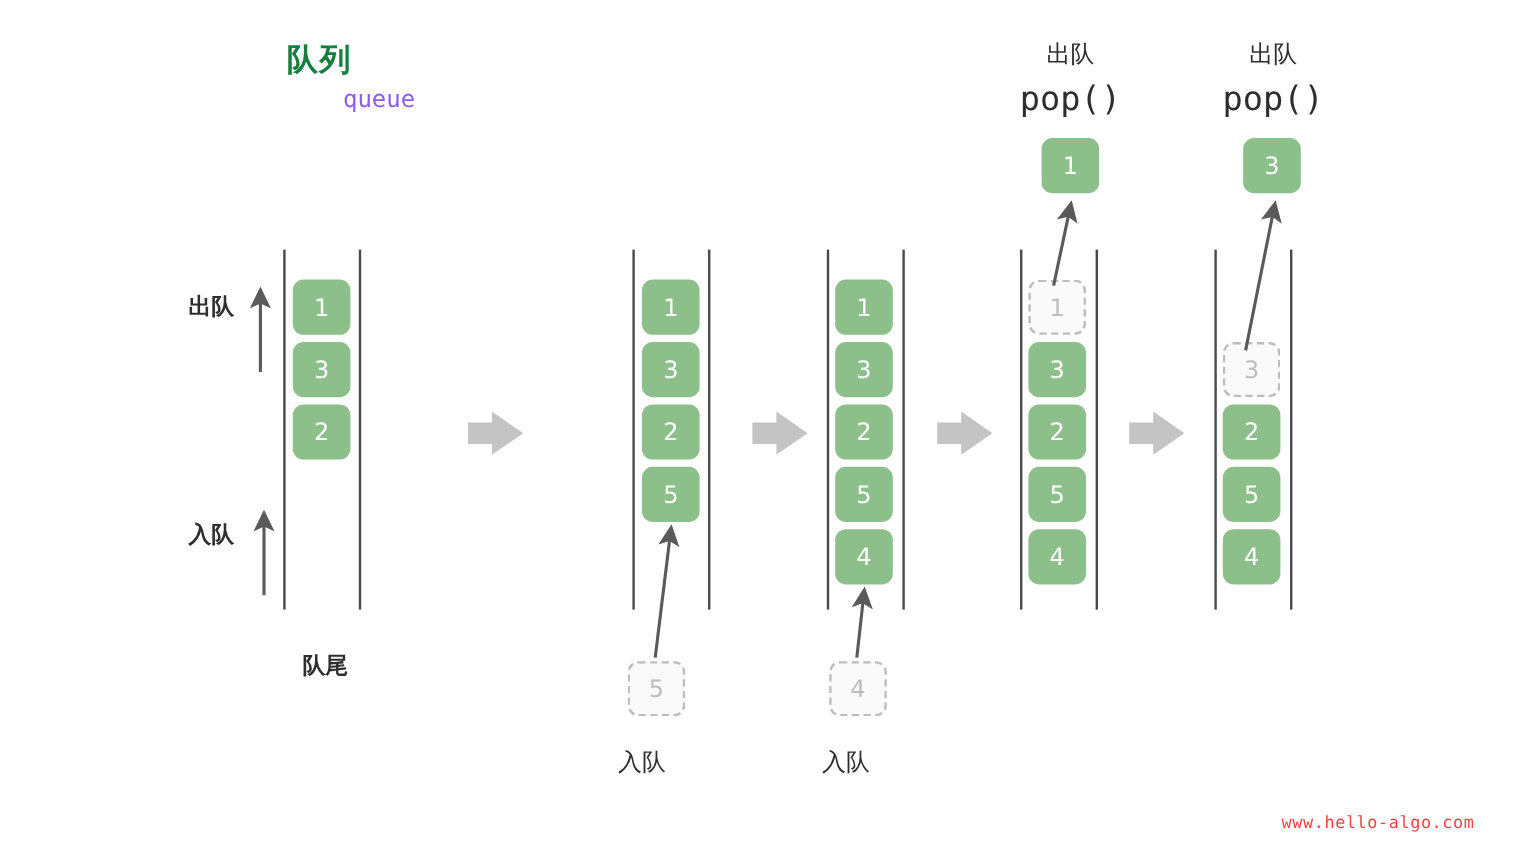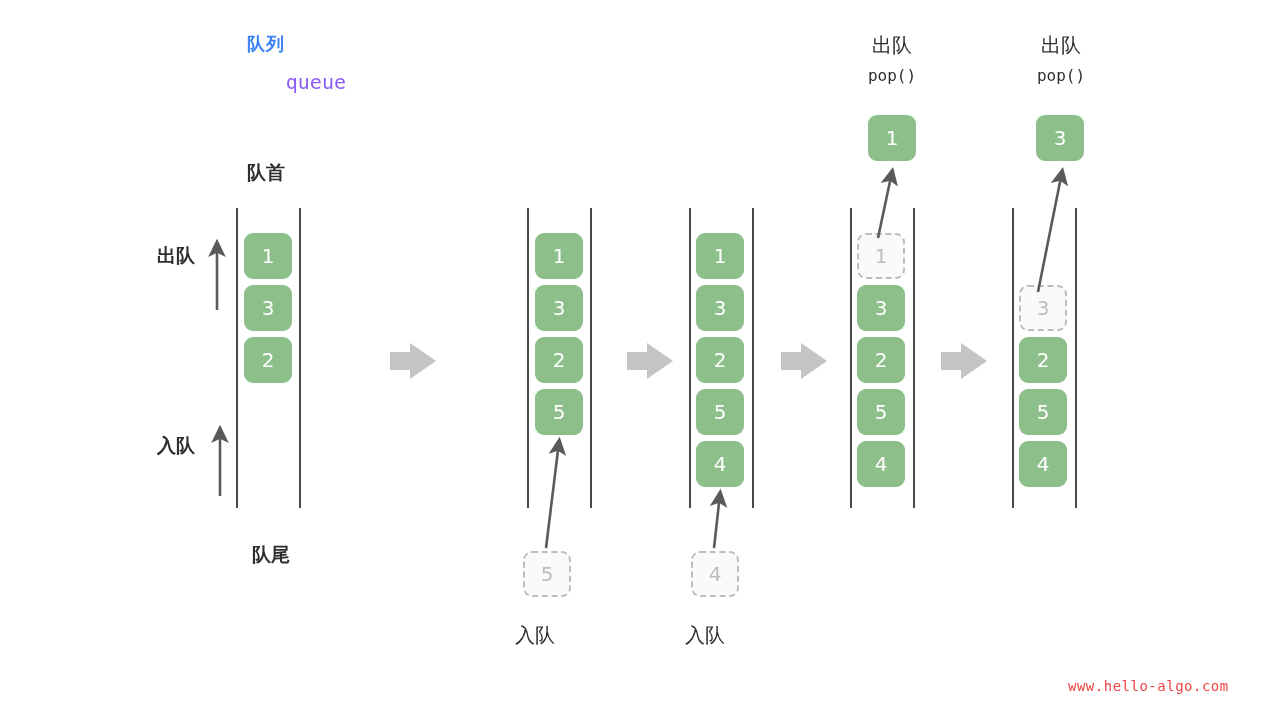--- a/index.html
+++ b/index.html
@@ -19,22 +19,22 @@
     position: absolute;
     left: 0; top: 0;
     width: 1280px;
     height: 720px;
   }
   .abs { position: absolute; }
 
   
   .title-cn {
     font-weight: bold;
-    font-size: 18px;
-    color: #3b82f6;
+    font-size: 26px;
+    color: #15803d;
     text-align: center;
     letter-spacing: 1px;
   }
   .title-en {
     font-family: "DejaVu Sans Mono", "Liberation Mono", monospace;
     font-size: 20px;
     color: #8b5cf6;
     text-align: right;
   }
   .label-bold {
@@ -45,21 +45,21 @@
     white-space: nowrap;
   }
   .op-cn {
     font-size: 20px;
     color: #2e2e2e;
     text-align: center;
     white-space: nowrap;
   }
   .op-code {
     font-family: "DejaVu Sans Mono", "Liberation Mono", monospace;
-    font-size: 16px;
+    font-size: 28px;
     color: #2e2e2e;
     text-align: center;
     white-space: nowrap;
   }
   .op-code .arg { color: #4e9a4e; font-weight: bold; }
   .watermark {
     font-family: "DejaVu Sans Mono", "Liberation Mono", monospace;
     font-size: 14px;
     color: #ef4444;
     letter-spacing: 0.5px;
@@ -101,21 +101,20 @@
     pointer-events: none;
   }
 </style>
 </head>
 <body>
 
 <div id="stage">
 
   <div class="abs title-cn" style="left:186px; top:32px; width:160px;">队列</div>
   <div class="abs title-en" style="left:186px; top:70px; width:160px;">queue</div>
-  <div class="abs label-bold" style="left:186px; top:160px; width:160px;">队首</div>
   <div class="abs label-bold" style="left:191px; top:542px; width:160px;">队尾</div>
 
   <div class="abs label-bold" style="left:140px; top:243px; width:72px;">出队</div>
   <div class="abs label-bold" style="left:140px; top:433px; width:72px;">入队</div>
 
   <div class="rail" style="left:236px; top:208px; height:300px;"></div>
   <div class="rail" style="left:299px; top:208px; height:300px;"></div>
   <div class="cell" style="left:244px; top:233px;">1</div>
   <div class="cell" style="left:244px; top:285px;">3</div>
   <div class="cell" style="left:244px; top:337px;">2</div>

